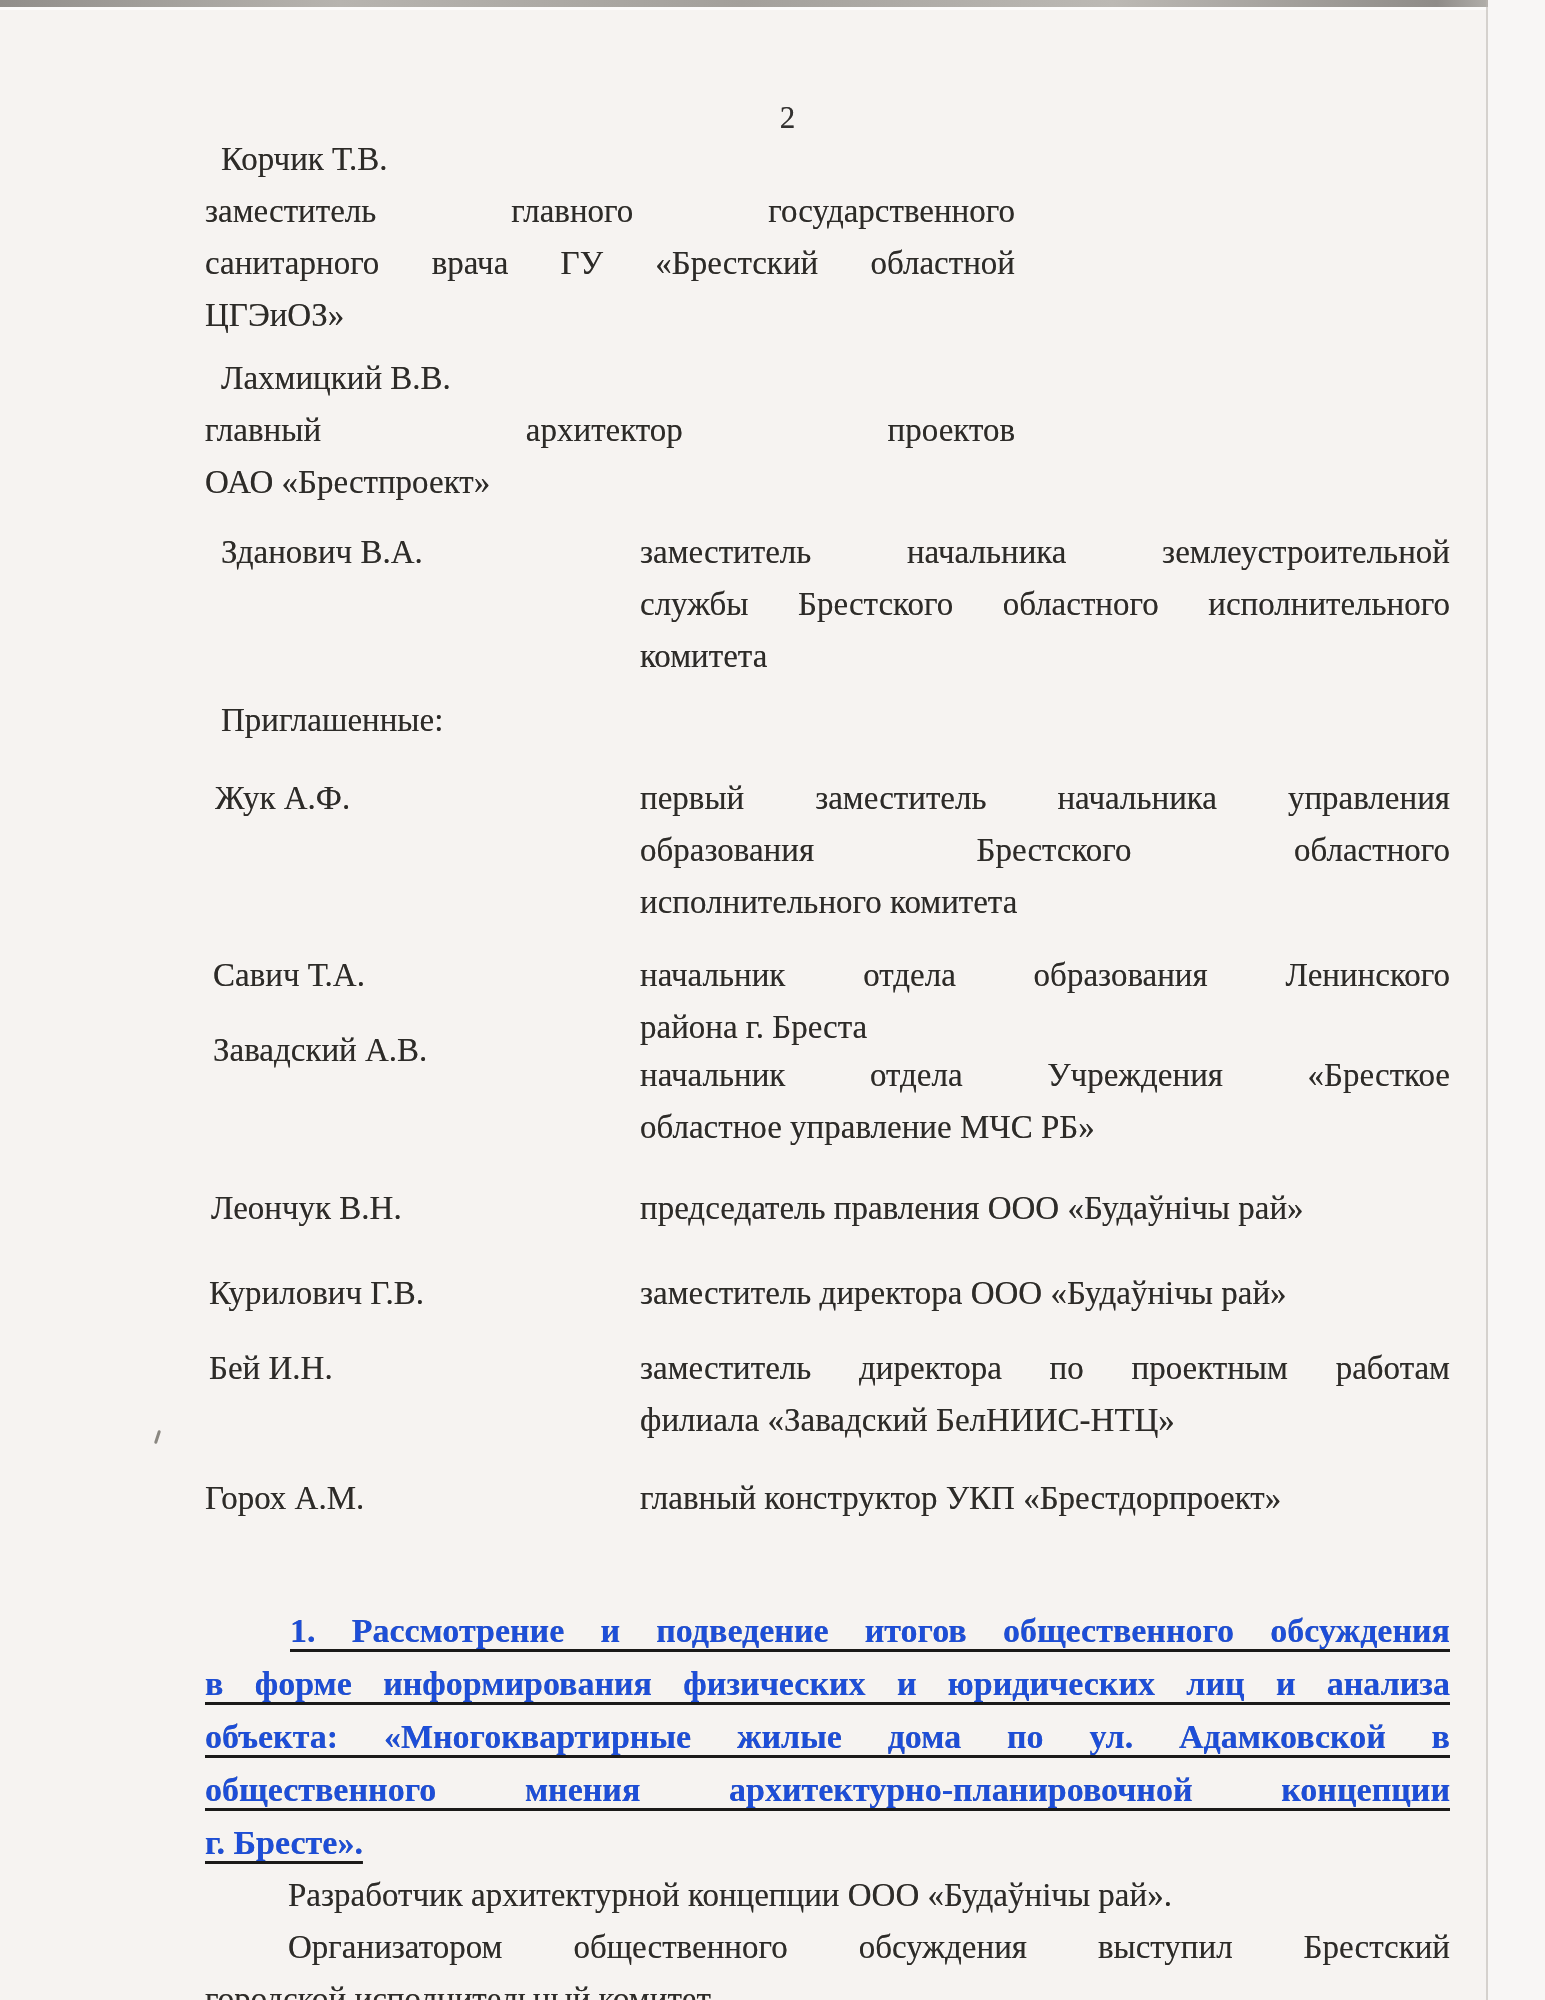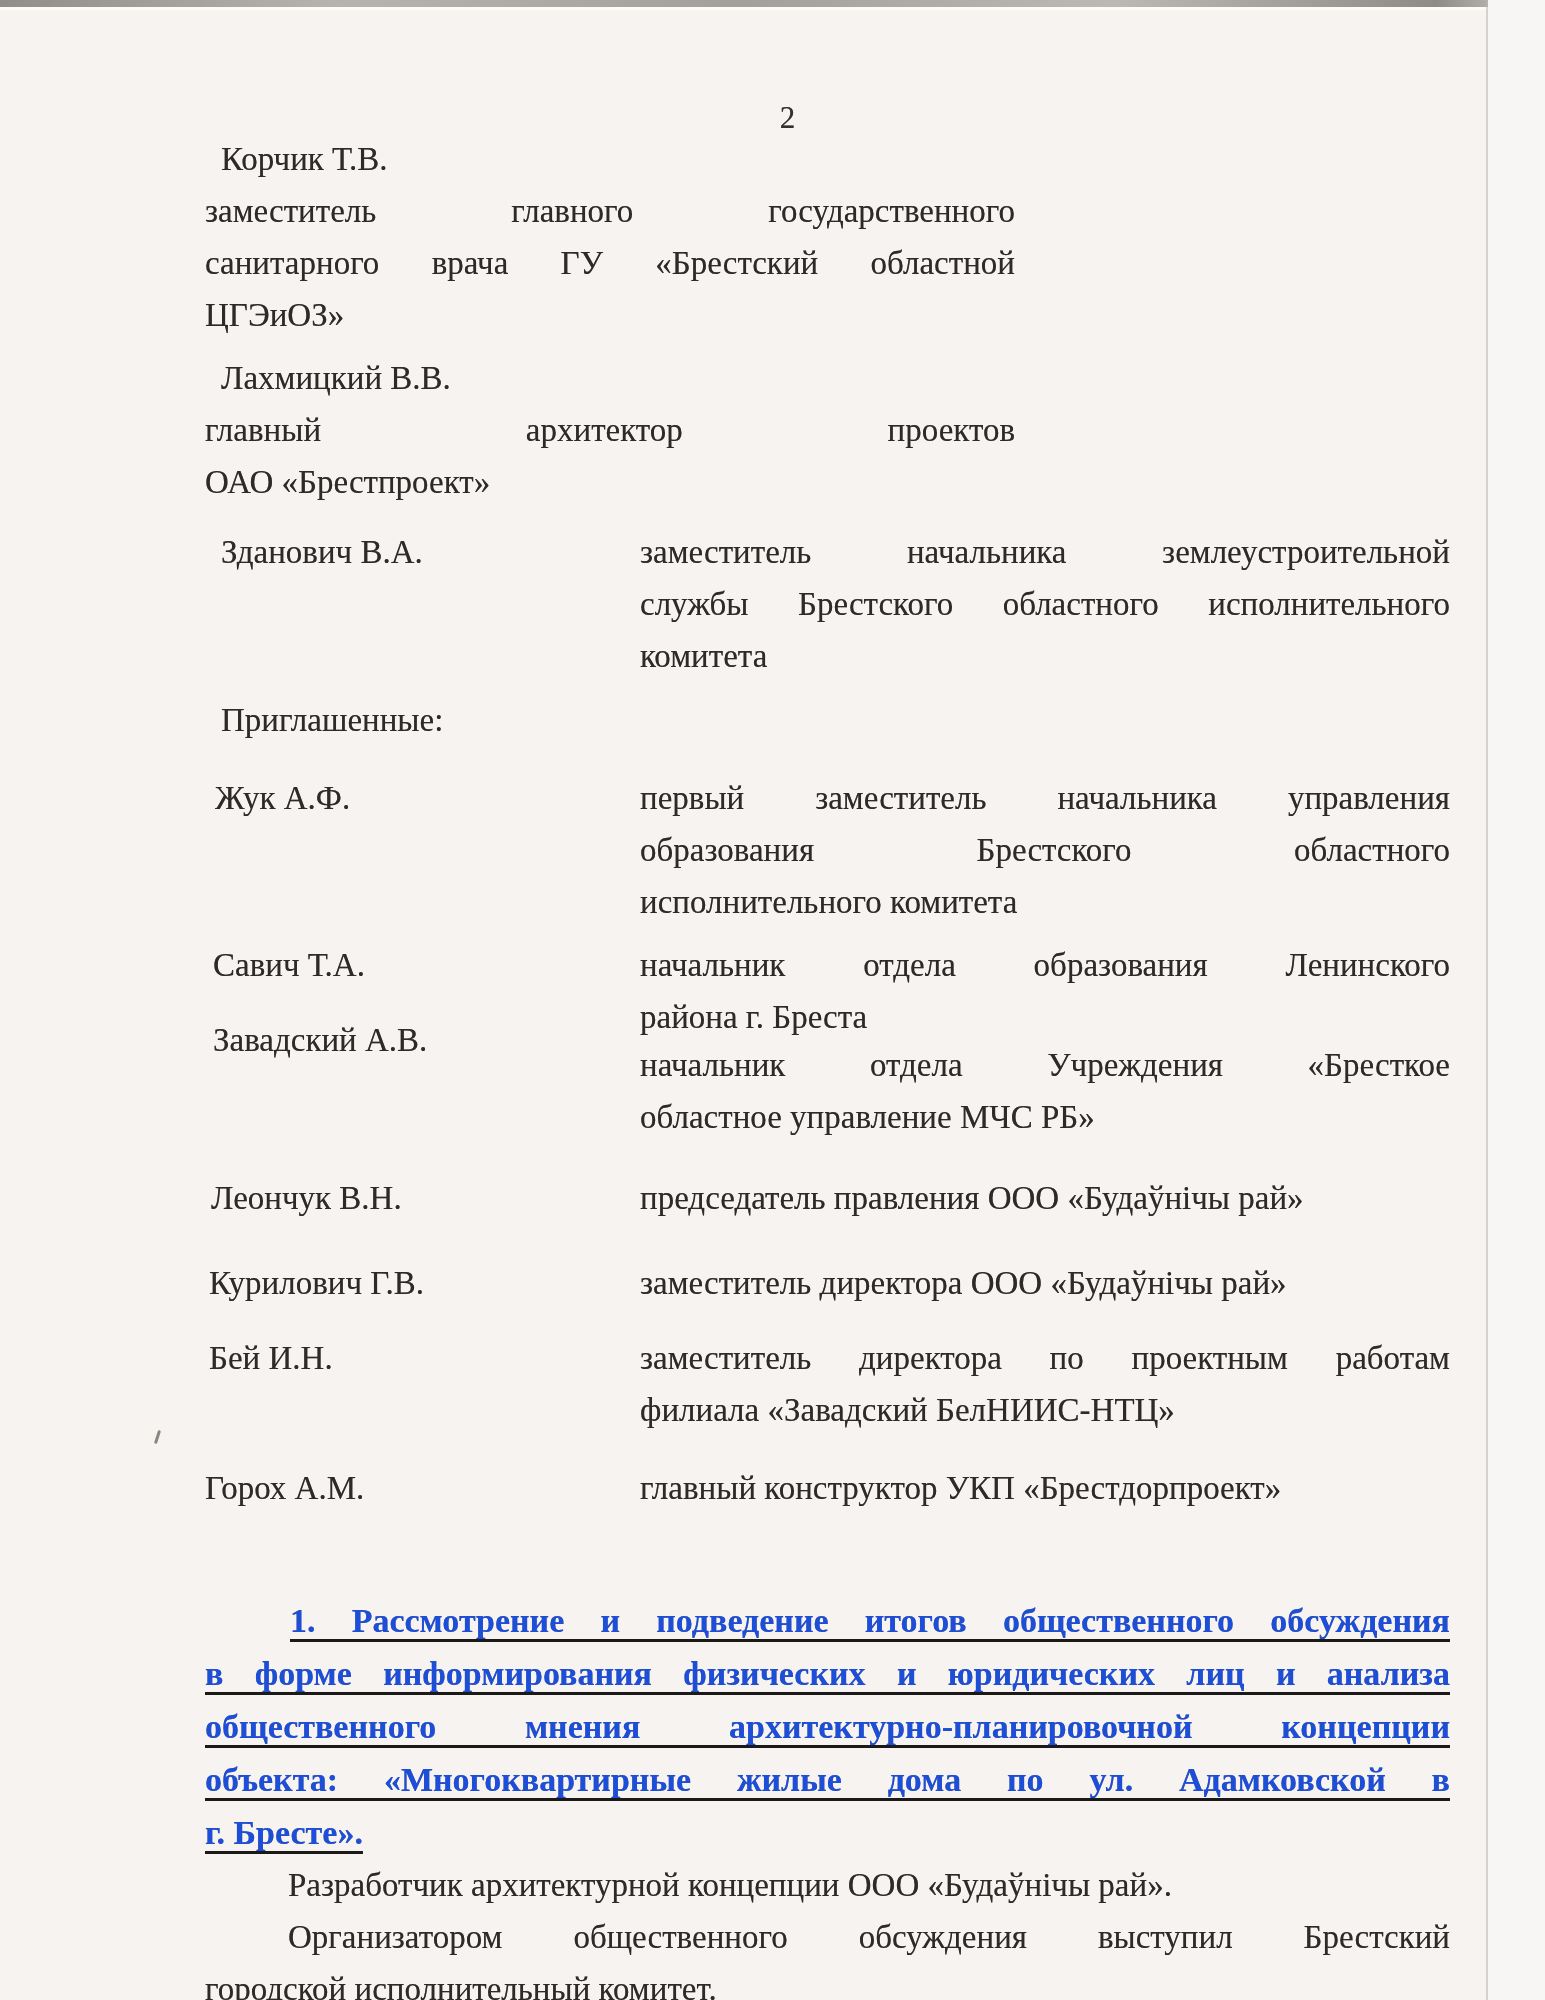--- a/index.html
+++ b/index.html
@@ -47,21 +47,21 @@
   .jfull{
     text-align:justify;text-align-last:justify;
     white-space:normal;
   }
   .pos-cell .tline.jfull{width:810px;}
   
   .r-korchik{margin-bottom:11px;flex-direction:column;}
   .r-lakh{margin-bottom:18px;flex-direction:column;}
   .r-zdan{margin-bottom:12px;}
   .invited-label{margin-bottom:26px;}
-  .r-zhuk{margin-bottom:11px;}
+  .r-zhuk{margin-bottom:21px;}
   .r-savich{margin-bottom:-29px;}
   .r-zavad{margin-bottom:29px;}
   .r-zavad .pos-cell{padding-top:25px;}
   .r-leon{margin-bottom:33px;}
   .r-kuril{margin-bottom:23px;}
   .r-bey{margin-bottom:26px;}
   .r-gorokh{margin-bottom:0;align-items:flex-end;}
   
   .ind16{padding-left:16px;}
   .ind10{padding-left:10px;}
@@ -198,22 +198,22 @@
         <span class="tline">Горох А.М.</span>
       </div>
       <div class="pos-cell">
         <span class="tline">главный конструктор УКП «Брестдорпроект»</span>
       </div>
     </div>
 
     <div class="heading">
       <span class="hline jfull first">1. Рассмотрение и подведение итогов общественного обсуждения</span>
       <span class="hline jfull">в форме информирования физических и юридических лиц и анализа</span>
+      <span class="hline jfull">объекта: «Многоквартирные жилые дома по ул. Адамковской в</span>
       <span class="hline jfull">общественного мнения архитектурно-планировочной концепции</span>
-      <span class="hline jfull">объекта: «Многоквартирные жилые дома по ул. Адамковской в</span>
       <span class="hline">г. Бресте».</span>
     </div>
 
     <div class="para">
       <span class="tline indent">Разработчик архитектурной концепции ООО «Будаўнічы рай».</span>
     </div>
     <div class="para">
       <span class="tline jfull indent">Организатором общественного обсуждения выступил Брестский</span>
       <span class="tline">городской исполнительный комитет.</span>
     </div>

